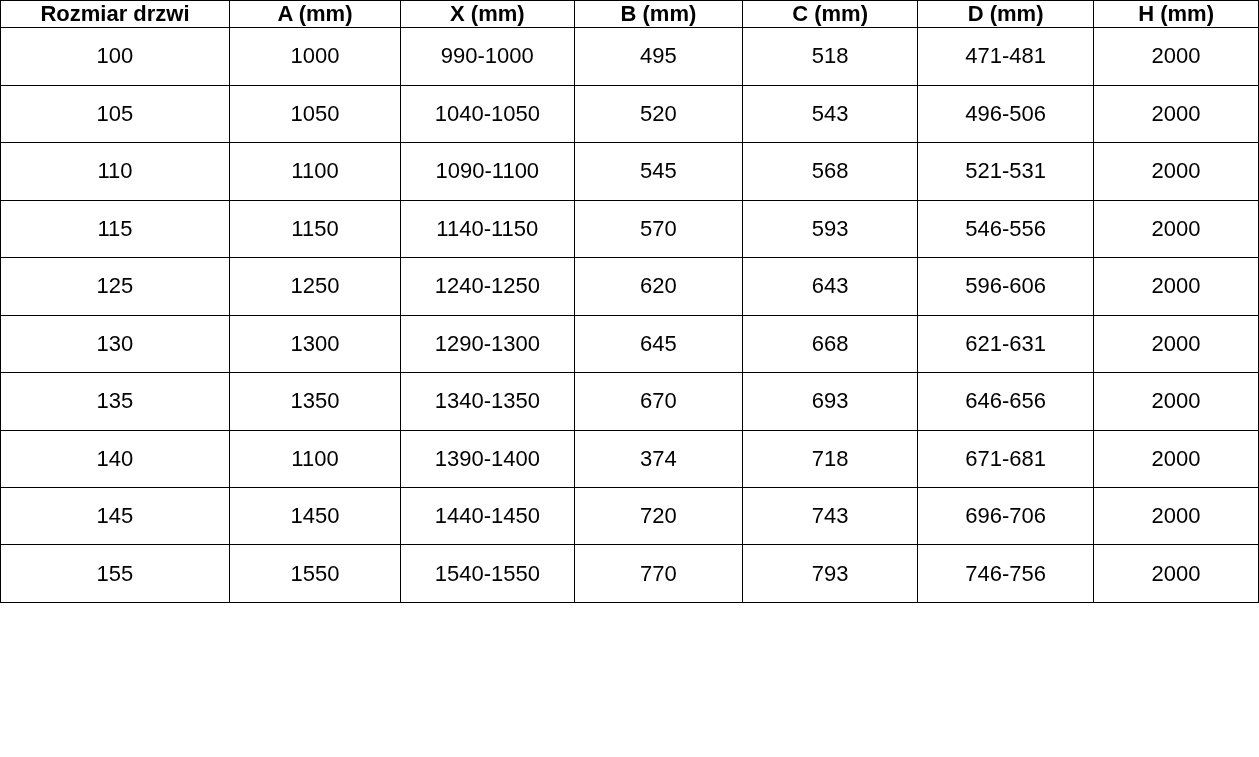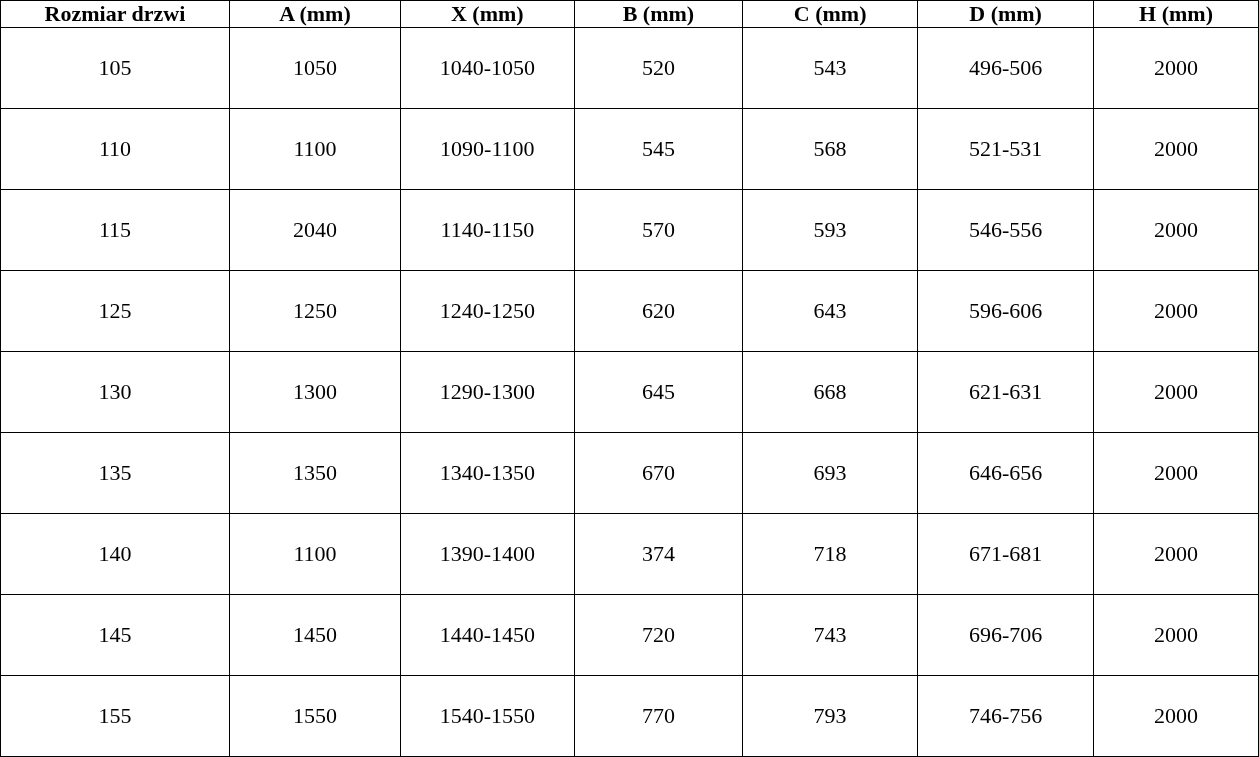--- a/index.html
+++ b/index.html
@@ -8,25 +8,24 @@
     width: 100%;
     height: 100%;
     background: #ffffff;
   }
   body {
     font-family: "Liberation Sans", "DejaVu Sans", sans-serif;
     color: #000000;
   }
   table.spec-table {
     width: 1259px;
-    height: 757px;
+    height: 603px;
     border-collapse: collapse;
     table-layout: fixed;
     background: #ffffff;
-    font-family: Liberation Serif, serif;
   }
   table.spec-table th,
   table.spec-table td {
     border: 1.5px solid #000000;
     text-align: center;
     vertical-align: middle;
     padding: 0;
     font-size: 22px;
     line-height: 1.2;
     overflow: hidden;
@@ -58,40 +57,49 @@
         <th>A (mm)</th>
         <th>X (mm)</th>
         <th>B (mm)</th>
         <th>C (mm)</th>
         <th>D (mm)</th>
         <th>H (mm)</th>
       </tr>
   </thead>
   <tbody>
       <tr>
+        <td>100</td>
+        <td>1000</td>
+        <td>990-1000</td>
+        <td>495</td>
+        <td>518</td>
+        <td>471-481</td>
+        <td>2000</td>
+      </tr>
+      <tr>
         <td>105</td>
         <td>1050</td>
         <td>1040-1050</td>
         <td>520</td>
         <td>543</td>
         <td>496-506</td>
         <td>2000</td>
       </tr>
       <tr>
         <td>110</td>
         <td>1100</td>
         <td>1090-1100</td>
         <td>545</td>
         <td>568</td>
         <td>521-531</td>
         <td>2000</td>
       </tr>
       <tr>
         <td>115</td>
-        <td>2040</td>
+        <td>1150</td>
         <td>1140-1150</td>
         <td>570</td>
         <td>593</td>
         <td>546-556</td>
         <td>2000</td>
       </tr>
       <tr>
         <td>125</td>
         <td>1250</td>
         <td>1240-1250</td>

